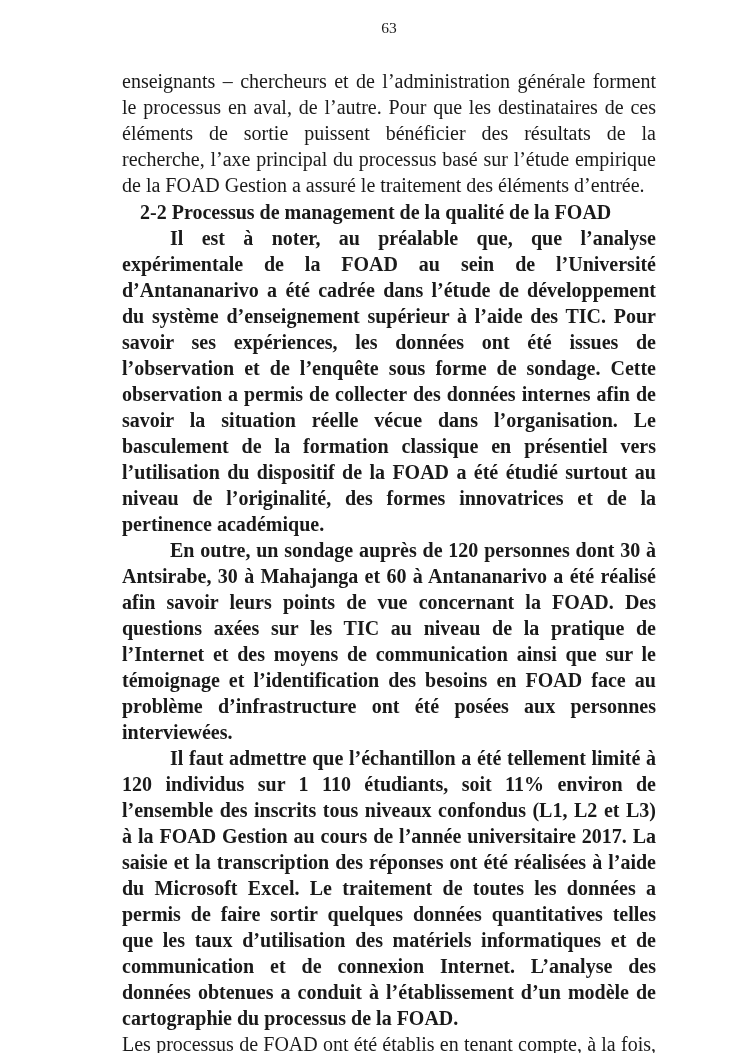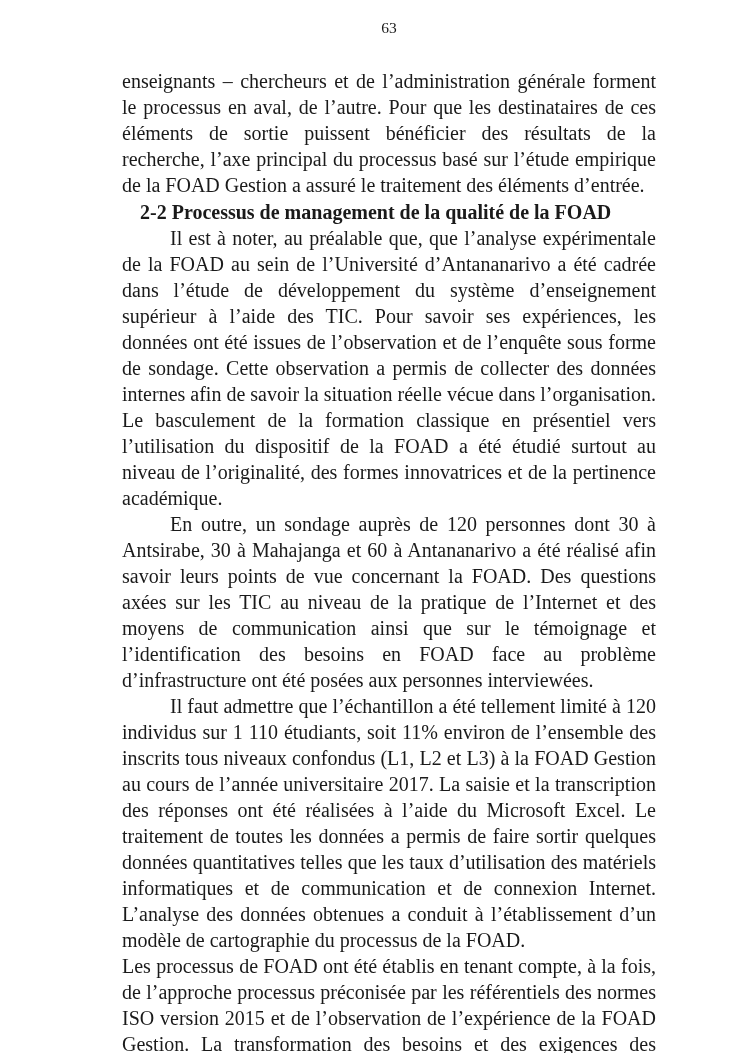--- a/index.html
+++ b/index.html
@@ -25,20 +25,21 @@
   .body-text {
     font-size: 20px;
     line-height: 26px;
     text-align: justify;
   }
   .para {
     text-align: justify;
   }
   .para.indent {
     text-indent: 48px;
+    font-weight: bold;
   }
   .section-heading {
     font-weight: bold;
     margin-left: 18px;
     margin-top: 1px;
     text-align: left;
   }
 </style>
 </head>
 <body>

